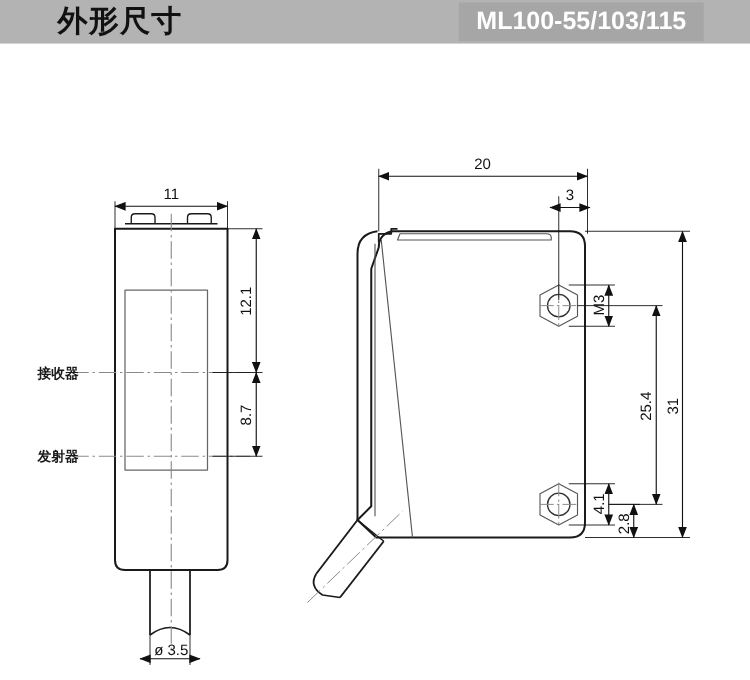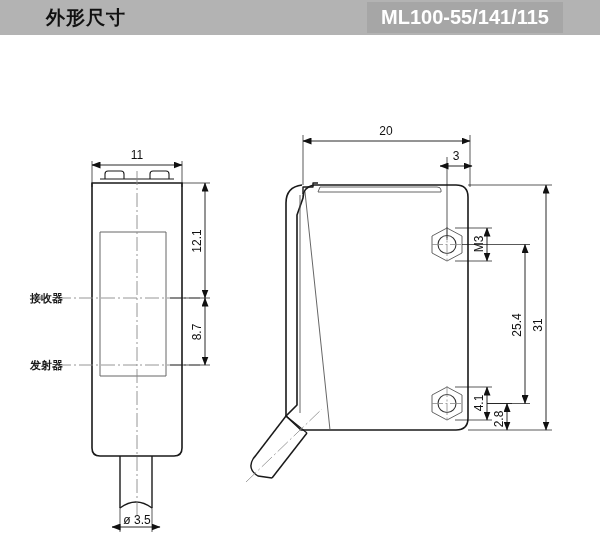--- a/index.html
+++ b/index.html
@@ -20,21 +20,21 @@
   
   .header-bar {
     position: absolute;
     left: 0; top: 0;
     width: 600px; height: 35px;
     background: #b3b3b3;
   }
   .header-title {
     position: absolute;
     left: 46px; top: 5px;
-    font-size: 19px;
+    font-size: 24px;
     font-weight: bold;
     color: #111111;
     letter-spacing: 1px;
     line-height: 25px;
     font-family: "DejaVu Sans", "Liberation Sans", sans-serif;
   }
   .header-model-box {
     position: absolute;
     left: 367px; top: 2px;
     width: 196px; height: 31px;
@@ -74,21 +74,21 @@
   }
 </style>
 </head>
 <body>
 
 <div id="page">
 
   <div class="header-bar" style="background: rgb(179, 179, 179);">
     <div class="header-title" style="color: rgb(17, 17, 17);">外形尺寸</div>
     <div class="header-model-box" style="background: rgb(166, 166, 166);">
-      <div class="header-model" style="color: rgb(255, 255, 255);">ML100-55/141/115</div>
+      <div class="header-model" style="color: rgb(255, 255, 255);">ML100-55/103/115</div>
     </div>
   </div>
 
   <div class="canvas" style="background: rgb(255, 255, 255);">
   <svg width="600" height="509" viewBox="0 0 600 509" xmlns="http://www.w3.org/2000/svg">
 
     <defs>
       <marker id="ar" markerWidth="9" markerHeight="7" refX="8.5" refY="3.5" orient="auto" markerUnits="userSpaceOnUse">
         <path d="M0,0 L9,3.5 L0,7 z" fill="#111111"></path>
       </marker>

